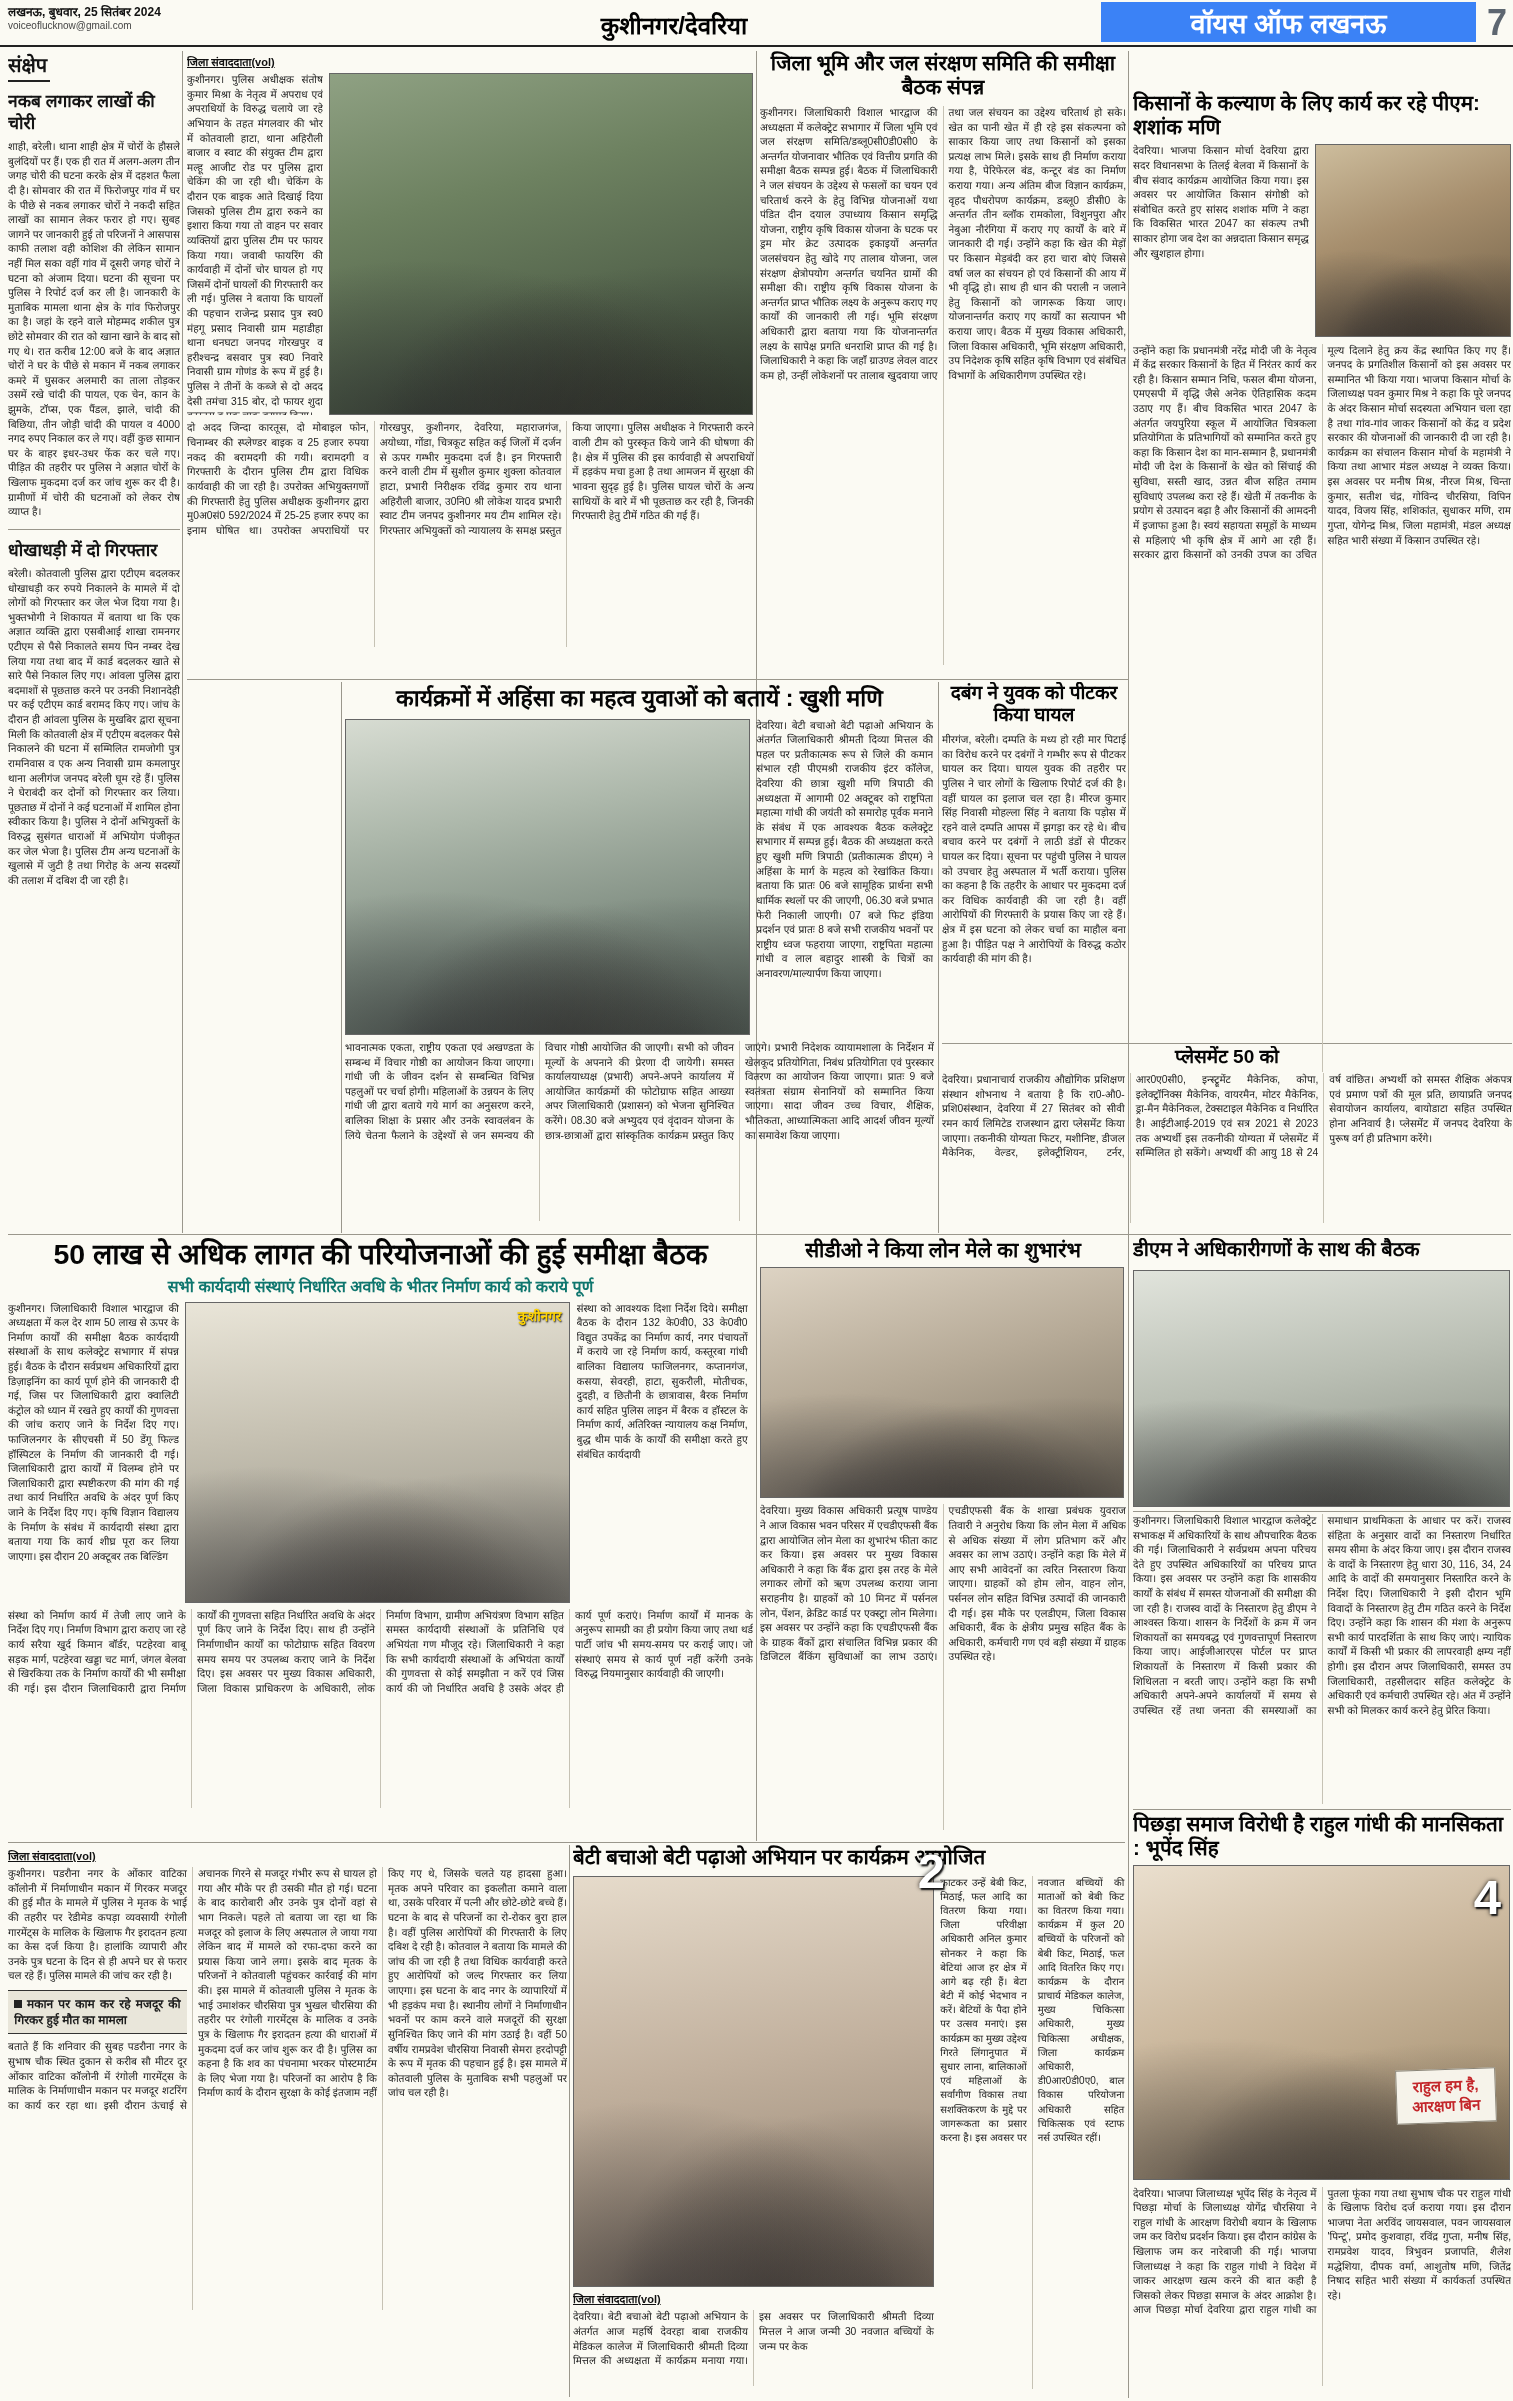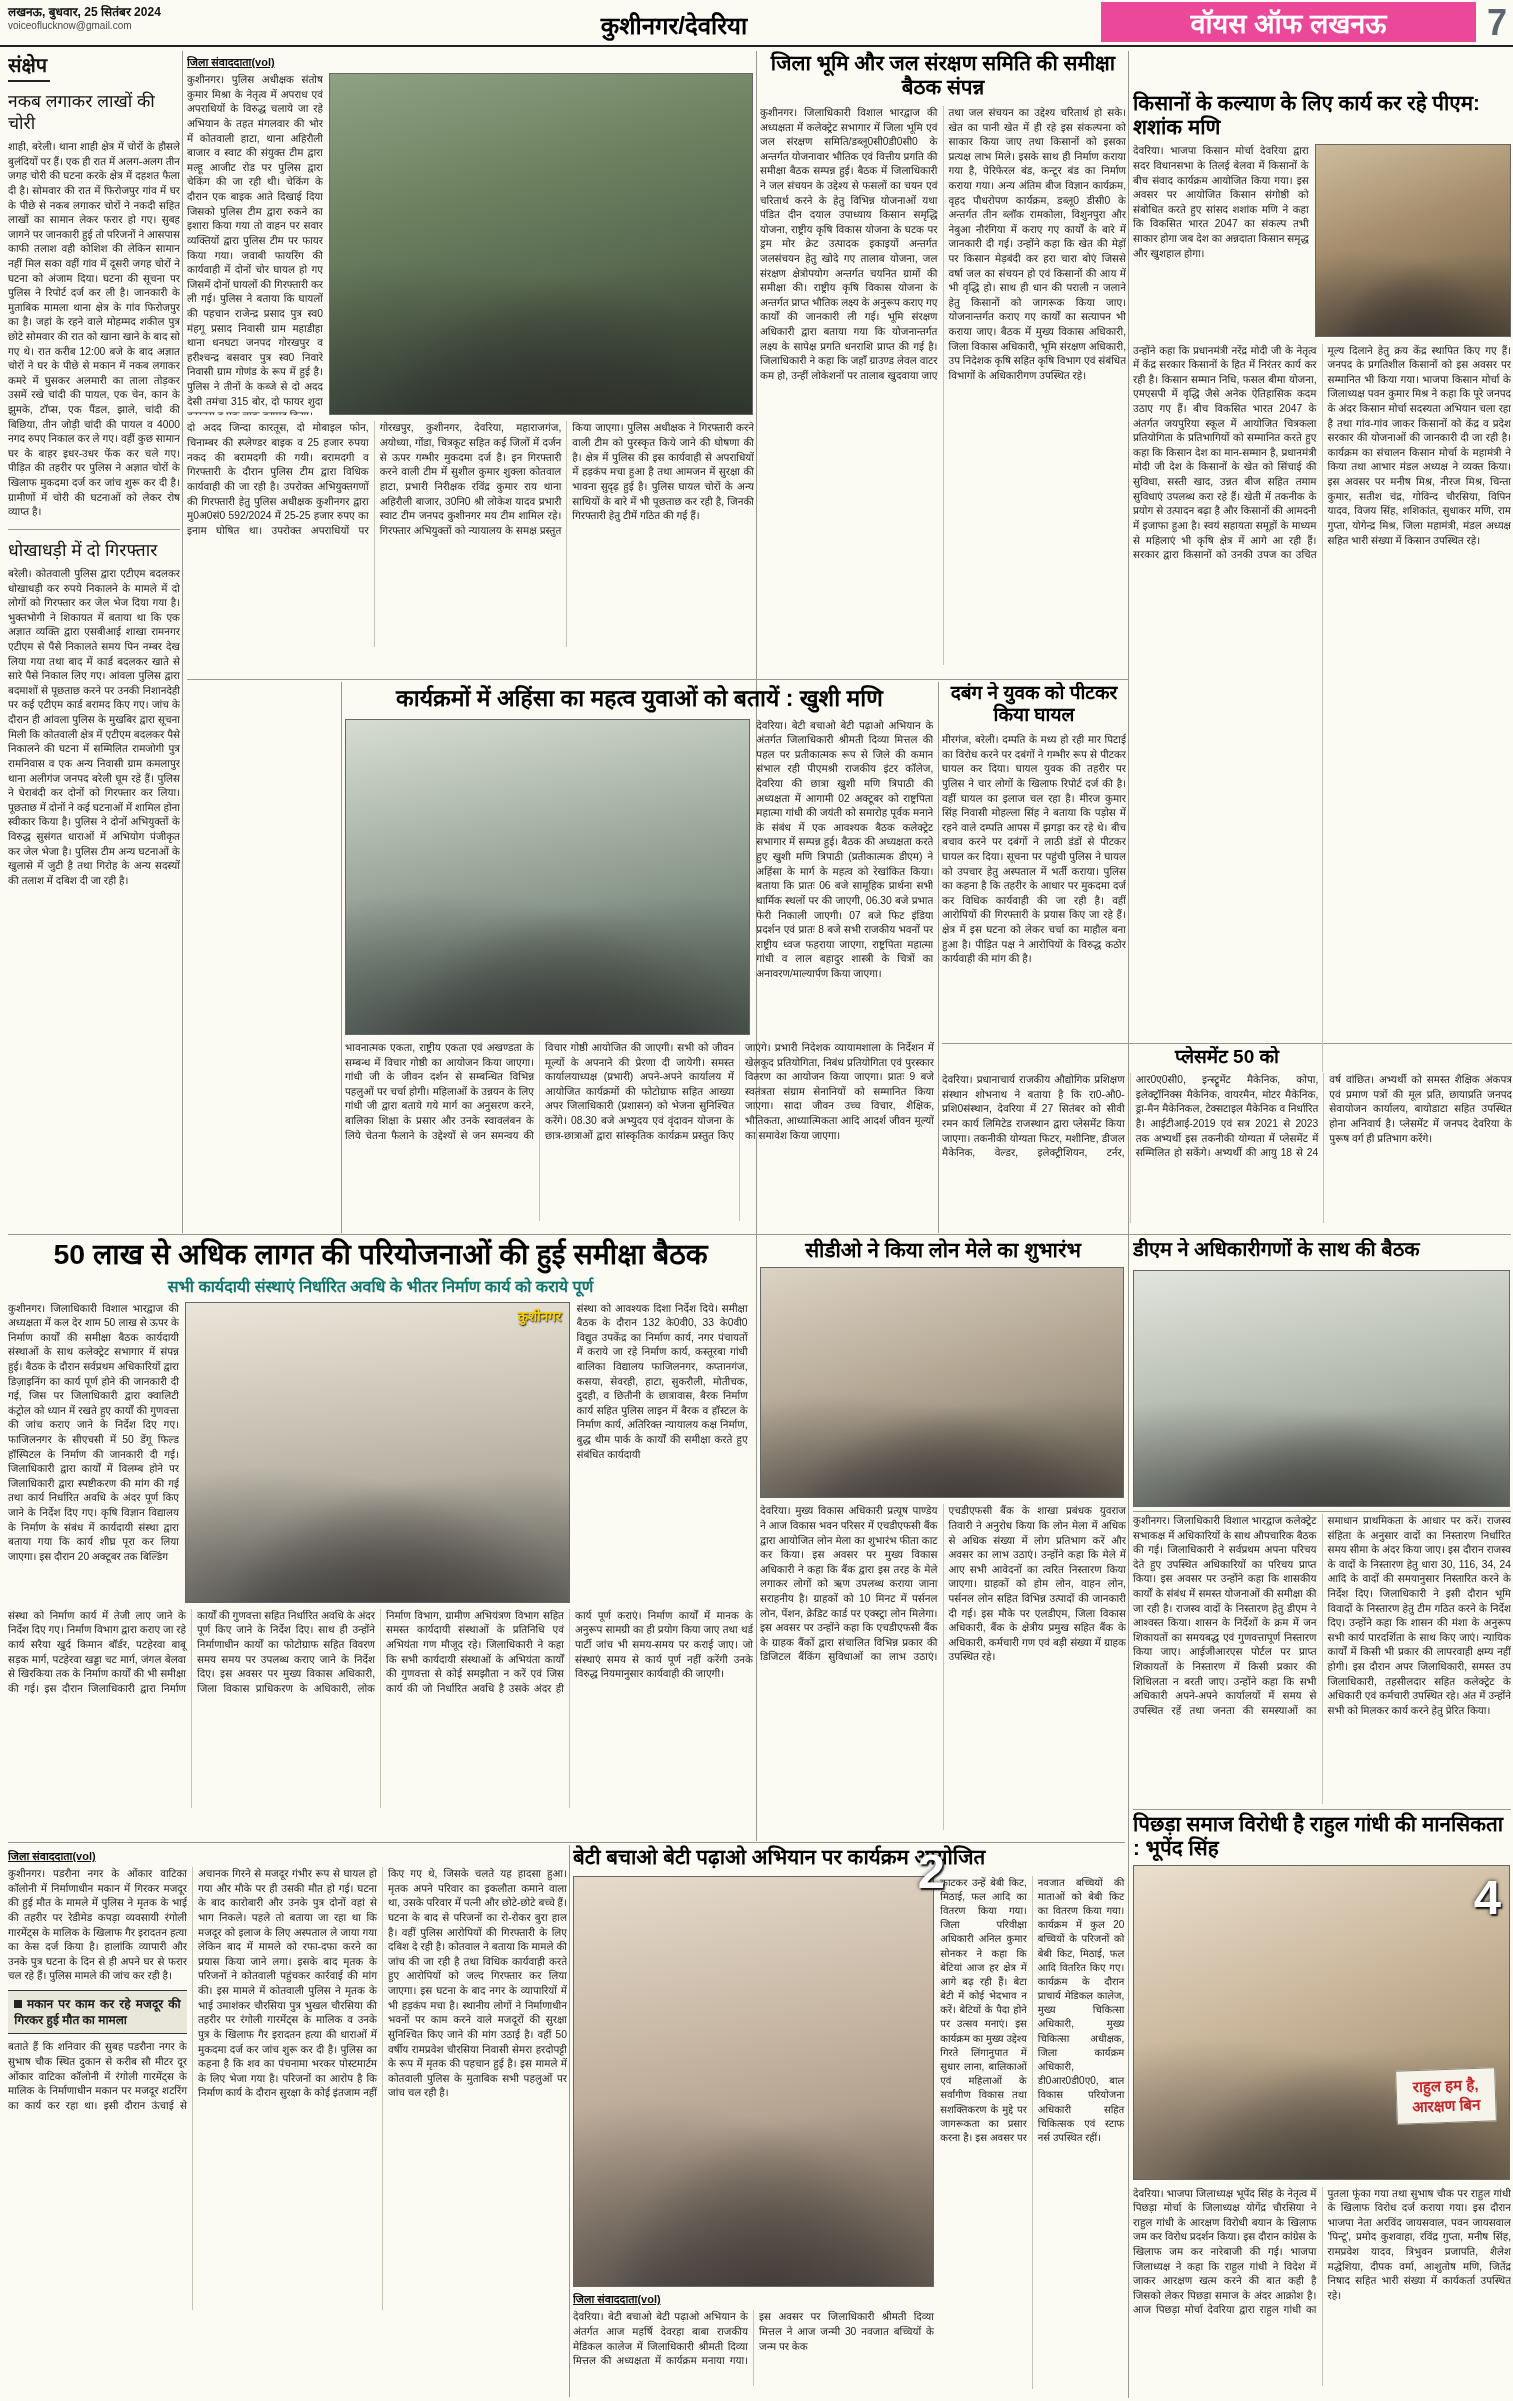--- a/index.html
+++ b/index.html
@@ -6,42 +6,42 @@
   html,body { background:#d8d6ce; }
   body { font-family:"Liberation Sans","DejaVu Sans",sans-serif; }
   .page { position:relative; width:1514px; height:2401px; background:#fbfaf3; color:#141414; overflow:hidden; margin:0 auto; }
 
   
   .hd { position:absolute; left:0; top:0; width:1348px; height:46px; }
   .hd-left { position:absolute; left:8px; top:4.7px; line-height:1.25; }
   .hd-date { font-size:12px; font-weight:bold; color:#111; }
   .hd-mail { font-size:10px; color:#444; }
   .hd-edition { position:absolute; left:0; right:0; top:8px; text-align:center; font-size:24px; font-weight:bold; color:#000; }
-  .masthead { position:absolute; left:1101px; top:2.4px; width:375px; height:40px; background:#ec4899; color:#fff;
+  .masthead { position:absolute; left:1101px; top:2.4px; width:375px; height:40px; background:#3b82f6; color:#fff;
               display:flex; align-items:center; justify-content:center; font-size:27px; font-weight:bold; }
   .pagenum { position:absolute; left:1481px; top:1.6px; width:32px; font-size:36px; font-weight:bold; color:#5d6670; text-align:center; }
   .hd-rule { position:absolute; left:0; top:45px; width:1514px; height:1.6px; background:#222; }
 
   
   .vr { position:absolute; width:0.8px; background:#9a978c; }
   .hr { position:absolute; height:0.8px; background:#9a978c; }
 
   
   .sec { position:absolute; overflow:hidden; }
   .headline { font-weight:bold; color:#050505; line-height:1.18; }
   .byline { font-weight:bold; font-size:11px; color:#111; text-decoration:underline; margin:3.2px 0 4px 0; }
   .body { font-size:10.3px; line-height:1.42; text-align:justify; color:#1c1c1c; }
   .cols-2 { column-count:2; column-gap:11px; column-rule:0.8px solid #c6c2b4; }
   .cols-3 { column-count:3; column-gap:11px; column-rule:0.8px solid #c6c2b4; }
   .cols-4 { column-count:4; column-gap:11px; column-rule:0.8px solid #c6c2b4; }
   .row { display:flex; gap:6.3px; }
 
   
   .brief-label { font-size:20px; font-weight:bold; border-bottom:2.4px double #222; display:inline-block; padding:0 3.2px 1.6px 0; margin-bottom:6.3px; }
-  .brief-head { font-size:17.4px; font-weight:normal; line-height:1.25; margin:3.2px 0 5.5px 0; }
+  .brief-head { font-size:17.4px; font-weight:bold; line-height:1.25; margin:3.2px 0 5.5px 0; }
   .brief-div { height:0.8px; background:#9a978c; margin:9.5px 0; }
 
   
   .photo { position:relative; border:0.8px solid #666; overflow:hidden; flex-shrink:0; }
   .photo::before { content:''; position:absolute; bottom:0; left:0; right:0; height:52%;
       background:radial-gradient(ellipse at 22% 105%, rgba(35,35,40,.55), transparent 62%),
                  radial-gradient(ellipse at 55% 108%, rgba(50,45,40,.5), transparent 58%),
                  radial-gradient(ellipse at 84% 104%, rgba(30,30,35,.5), transparent 60%); }
   .ph-encounter { background:linear-gradient(165deg,#8fa183 0%,#6d8160 35%,#51614a 70%,#3a4631 100%); }
   .ph-group { background:linear-gradient(170deg,#d7dcd2 0%,#adb8ab 32%,#808e82 66%,#5f6c60 100%); }

